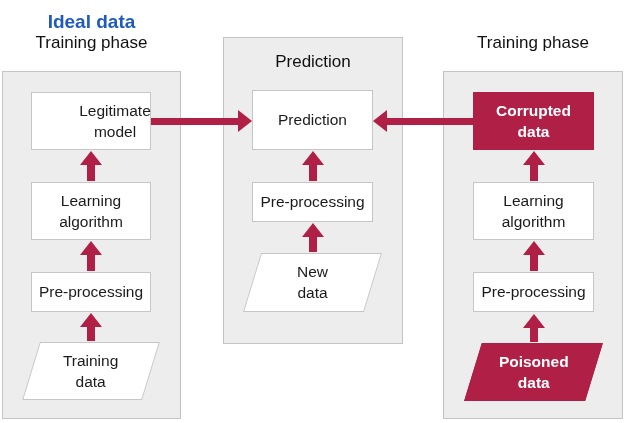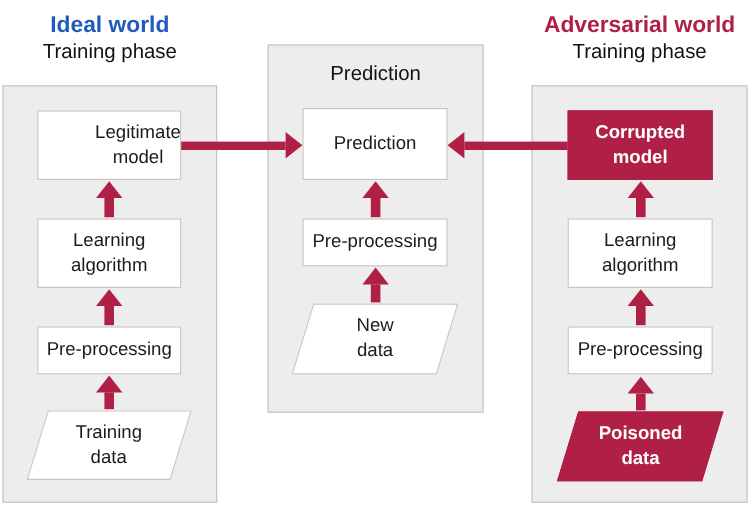--- a/index.html
+++ b/index.html
@@ -52,25 +52,24 @@
   .h-arrow .shaft{ height:7px; flex:1; background:var(--crimson); }
   .h-arrow .head{ width:0; height:0; }
   .h-arrow.ltr .head{ border-top:11px solid transparent; border-bottom:11px solid transparent; border-left:14px solid var(--crimson); }
   .h-arrow.rtl .head{ border-top:11px solid transparent; border-bottom:11px solid transparent; border-right:14px solid var(--crimson); }
 </style>
 </head>
 <body>
 
 <div class="canvas">
 
-  <div class="title world-title blue" style="left:2px; top:10px; width:179px;">Ideal world</div>
+  <div class="title world-title blue" style="left:2px; top:10px; width:179px;">Ideal data</div>
   <div class="title phase-title" style="left:2px; top:33px; width:179px;">Training phase</div>
 
 
-  <div class="title world-title red" style="left:443px; top:10px; width:180px;">Adversarial world</div>
   <div class="title phase-title" style="left:443px; top:33px; width:180px;">Training phase</div>
 
   <div class="panel" style="left:2px; top:71px; width:179px; height:348px;"></div>
   <div class="panel" style="left:223px; top:37px; width:180px; height:307px;"></div>
   <div class="panel" style="left:443px; top:71px; width:180px; height:348px;"></div>
 
   <div class="panel-heading" style="left:223px; top:50px; width:180px;">Prediction</div>
 
   <div class="box" style="left:31px; top:92px; width:120px; height:58px;padding-left:48px;">Legitimate
 model</div>
@@ -114,21 +113,21 @@
   <div class="h-arrow ltr" style="left:151px; top:110px; width:101px;">
     <div class="shaft"></div>
     <div class="head"></div>
   </div>
   <div class="h-arrow rtl" style="left:373px; top:110px; width:100px;">
     <div class="head"></div>
     <div class="shaft"></div>
   </div>
 
   <div class="box crimson" style="left:473px; top:92px; width:121px; height:58px;">Corrupted
-model</div>
+data</div>
   <div class="box" style="left:473px; top:182px; width:121px; height:58px;">Learning
 algorithm</div>
   <div class="box" style="left:473px; top:272px; width:121px; height:40px;">Pre-processing</div>
   <div class="para crimson" style="left:473px; top:343px; width:121px; height:58px;">
     <span class="para-label">Poisoned
 data</span>
   </div>
 
   <div class="v-arrow" style="left:523px; top:151px; height:30px;">
     <div class="head"></div>

